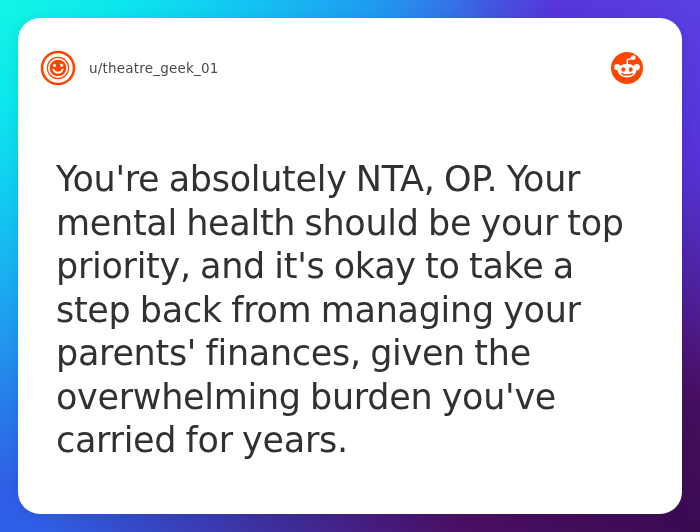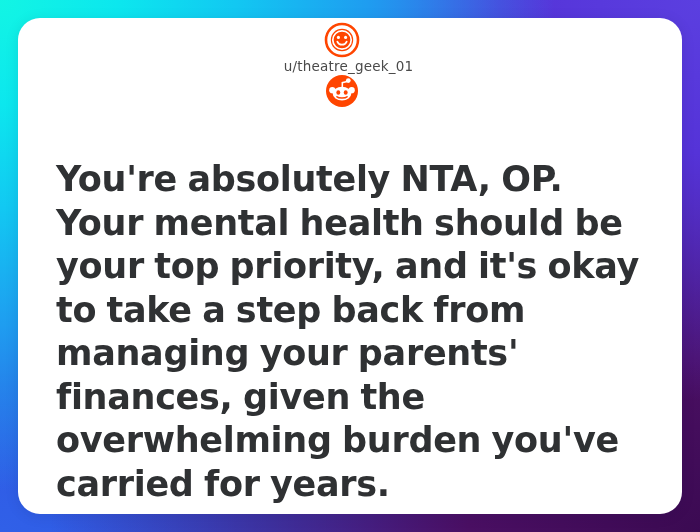--- a/index.html
+++ b/index.html
@@ -57,23 +57,22 @@
 
   
   .card-header {
     position: absolute;
     left: 0;
     top: 0;
     right: 16px;
     height: 84px;
     display: flex;
     align-items: center;
-    padding: 4px 22px 0 22px;
+    padding: 16px 22px 0 22px;
     box-sizing: border-box;
-    flex-direction: column;
   }
   .avatar {
     width: 36px;
     height: 36px;
     flex: 0 0 36px;
     display: block;
   }
   .username {
     margin-left: 13px;
     font-size: 13.5px;
@@ -95,21 +94,21 @@
   
   .quote-body {
     position: absolute;
     left: 38px;
     right: 26px;
     top: 140px;
     color: #2f3133;
     font-size: 35px;
     line-height: 43.5px;
     letter-spacing: -0.3px;
-    font-weight: 700;
+    font-weight: 400;
     font-family: "DejaVu Sans", sans-serif;
     white-space: pre-line;
     word-spacing: -1.5px;
   }
 </style>
 </head>
 <body>
 
 <div id="screen">
 

